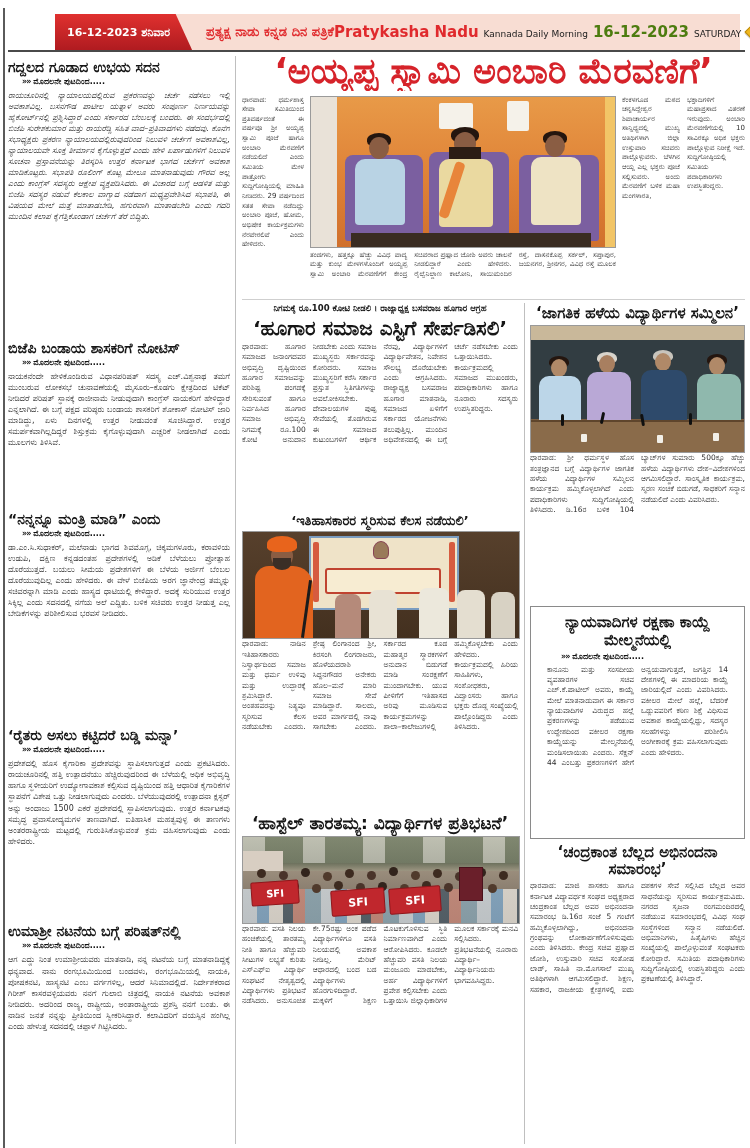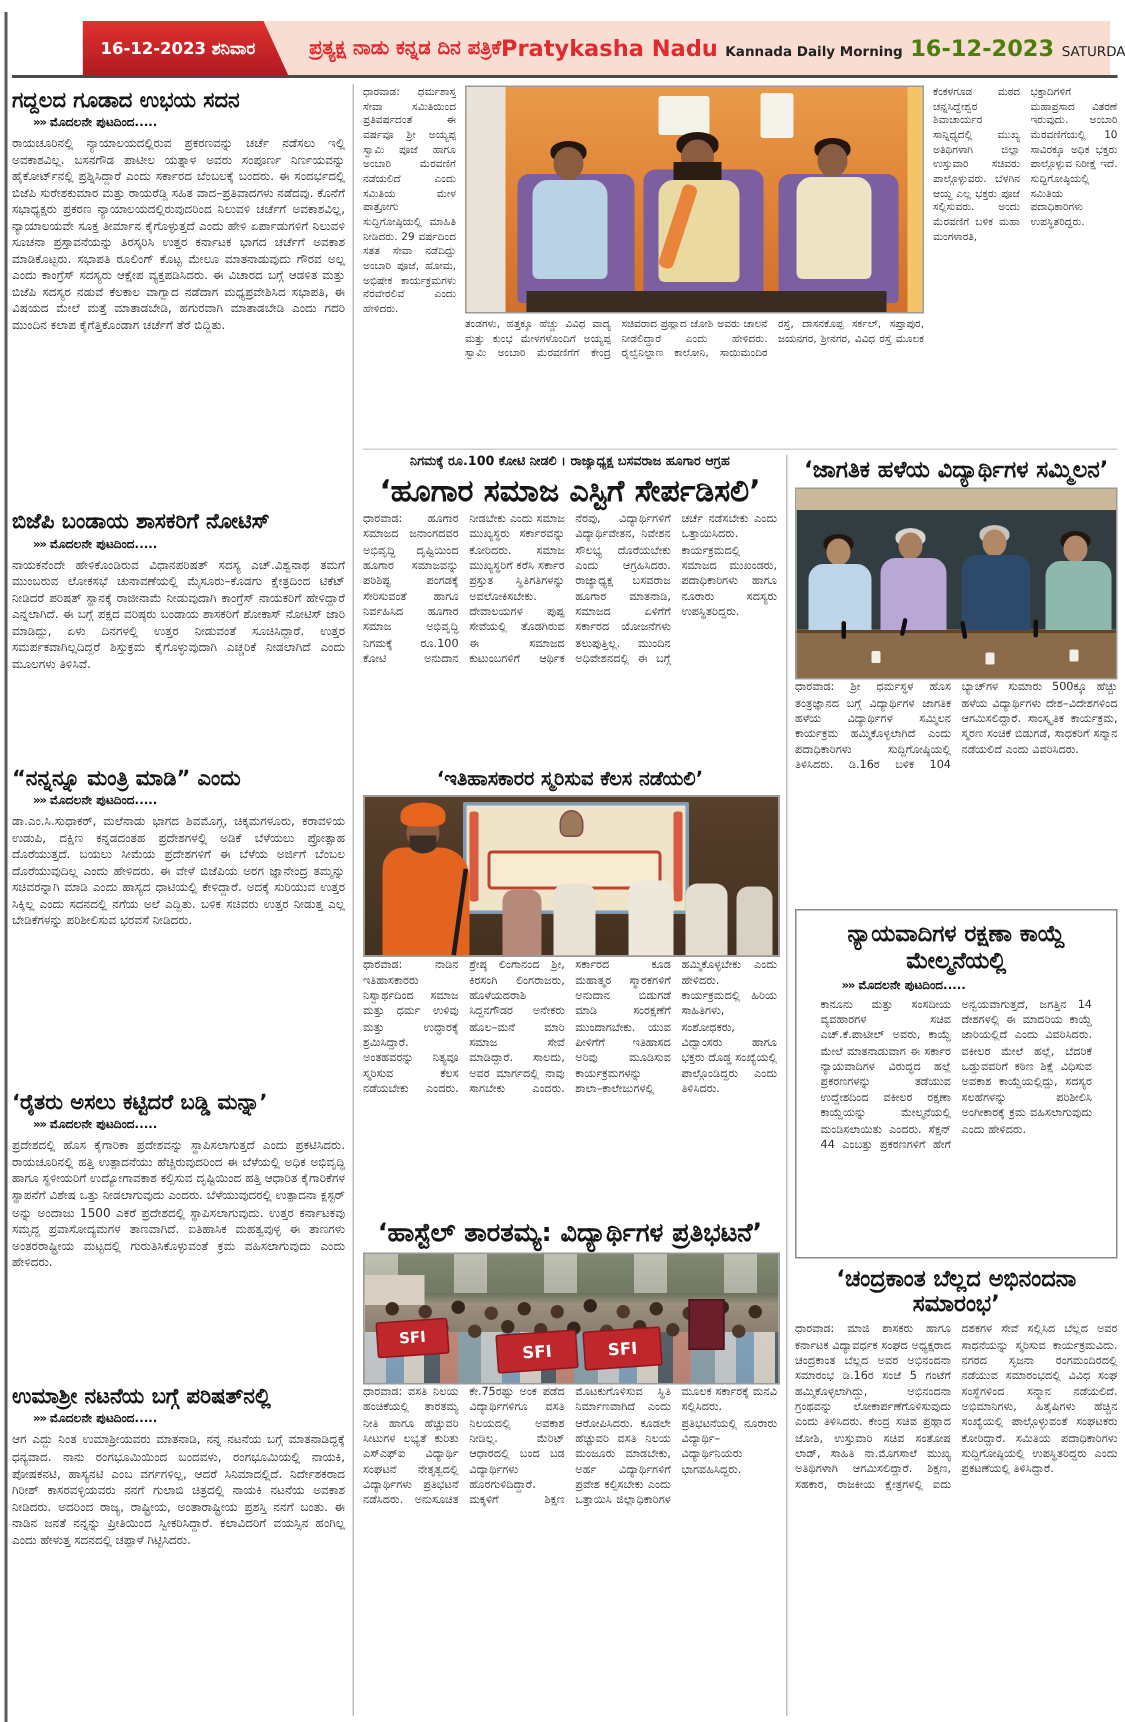--- a/index.html
+++ b/index.html
@@ -5,21 +5,21 @@
   html,body{margin:0;padding:0;}
   body{width:750px;height:1148px;background:#ffffff;font-family:"DejaVu Sans","Liberation Sans",sans-serif;color:#222;overflow:hidden;}
   .page{position:relative;width:750px;height:1148px;background:#fff;}
   .left-rule{position:absolute;left:3px;top:8px;bottom:0;width:2px;background:#5a5a5a;}
   
   .masthead{position:absolute;left:55px;right:10px;top:14px;height:36px;background:#f8ddd3;display:flex;align-items:center;}
   .date-chip{height:36px;display:flex;align-items:center;padding:0 22px 0 12px;background:linear-gradient(#e0312f,#b01b20);clip-path:polygon(0 0,88% 0,100% 100%,0 100%);color:#fff;font-weight:bold;font-size:11px;white-space:nowrap;}
   .tagline{margin-left:14px;color:#e02a2d;font-weight:bold;font-size:13px;white-space:nowrap;}
   .mast-right{margin-left:auto;display:flex;align-items:baseline;gap:5px;padding-right:8px;white-space:nowrap;text-align:center;}
   .paper-name{color:#e02a2d;font-weight:bold;font-size:15px;}
-  .paper-sub{color:#222;font-size:9px;font-weight:bold;}
+  .paper-sub{color:#222;font-size:9px;}
   .date-en{color:#4d7c0f;font-weight:bold;font-size:15px;}
   .day-en{color:#222;font-size:9px;}
   .mast-divider{width:1px;align-self:stretch;background:#8a8a8a;}
   .diamond-wrap{width:44px;display:flex;align-items:center;justify-content:center;}
   .page-diamond{width:20px;height:20px;background:#f0b81e;border:1px solid #b8880f;transform:rotate(45deg);display:flex;align-items:center;justify-content:center;box-shadow:1px 1px 0 #00000033;}
   .header-rule{position:absolute;left:8px;right:5px;top:50px;height:2px;background:#4a4a4a;}
   
   .vrule{position:absolute;width:1px;background:#bfbfbf;}
   .vrule-1{left:235px;top:56px;bottom:4px;}
   .vrule-2{left:524px;top:303px;bottom:4px;}
@@ -29,21 +29,21 @@
   .body{font-size:7.5px;line-height:1.38;text-align:justify;color:#2e2e2e;overflow:hidden;word-break:break-word;}
   .jump{font-size:8px;font-weight:bold;color:#111;margin:2px 0 3px 14px;}
   .jump .arr{color:#111;letter-spacing:-1px;margin-right:3px;}
   .cols2{column-count:2;column-gap:7px;}
   .cols3{column-count:3;column-gap:7px;}
   .cols4{column-count:4;column-gap:7px;}
   
   .col-left{position:absolute;left:8px;top:56px;width:222px;}
   .col-left h2{font-size:14px;text-align:left;margin:3px 0 1px 0;line-height:1.15;}
   .col-left .body{font-size:8px;}
-  .bl1{height:247px;} .bl2{height:137px;} .bl3{height:182px;} .bl4{height:162px;} .bl5{height:190px;}
+  .bl1{height:247px;font-style:italic;} .bl2{height:137px;} .bl3{height:182px;} .bl4{height:162px;} .bl5{height:190px;}
   
   .main-article{position:absolute;left:242px;top:52px;width:503px;height:245px;}
   .main-headline{font-size:35px;line-height:1.1;color:#d6232a;text-align:center;letter-spacing:0;white-space:nowrap;overflow:hidden;}
   .main-row{display:flex;gap:6px;margin-top:5px;}
   .main-colL{width:62px;height:184px;font-size:7px;}
   .main-center{width:306px;}
   .main-below{height:32px;margin-top:3px;font-size:7px;}
   .main-colR{width:123px;height:184px;font-size:7px;}
   
   .col-mid{position:absolute;left:242px;top:303px;width:276px;}
@@ -140,20 +140,21 @@
     <h2>ಉಮಾಶ್ರೀ ನಟನೆಯ ಬಗ್ಗೆ ಪರಿಷತ್‌ನಲ್ಲಿ</h2>
     <div class="jump"><span class="arr">»»</span><span>ಮೊದಲನೇ ಪುಟದಿಂದ.....</span></div>
     <div class="body bl5">ಆಗ ಎದ್ದು ನಿಂತ ಉಮಾಶ್ರೀಯವರು ಮಾತನಾಡಿ, ನನ್ನ ನಟನೆಯ ಬಗ್ಗೆ ಮಾತನಾಡಿದ್ದಕ್ಕೆ ಧನ್ಯವಾದ. ನಾನು ರಂಗಭೂಮಿಯಿಂದ ಬಂದವಳು, ರಂಗಭೂಮಿಯಲ್ಲಿ ನಾಯಕಿ, ಪೋಷಕನಟಿ, ಹಾಸ್ಯನಟಿ ಎಂಬ ವರ್ಗಗಳಿಲ್ಲ, ಆದರೆ ಸಿನಿಮಾದಲ್ಲಿದೆ. ನಿರ್ದೇಶಕರಾದ ಗಿರೀಶ್ ಕಾಸರವಳ್ಳಿಯವರು ನನಗೆ ಗುಲಾಬಿ ಚಿತ್ರದಲ್ಲಿ ನಾಯಕಿ ನಟನೆಯ ಅವಕಾಶ ನೀಡಿದರು. ಅದರಿಂದ ರಾಜ್ಯ, ರಾಷ್ಟ್ರೀಯ, ಅಂತಾರಾಷ್ಟ್ರೀಯ ಪ್ರಶಸ್ತಿ ನನಗೆ ಬಂತು. ಈ ನಾಡಿನ ಜನತೆ ನನ್ನನ್ನು ಪ್ರೀತಿಯಿಂದ ಸ್ವೀಕರಿಸಿದ್ದಾರೆ. ಕಲಾವಿದರಿಗೆ ವಯಸ್ಸಿನ ಹಂಗಿಲ್ಲ ಎಂದು ಹೇಳುತ್ತ ಸದನದಲ್ಲಿ ಚಪ್ಪಾಳೆ ಗಿಟ್ಟಿಸಿದರು.</div>
   </section>
 
   <div class="vrule vrule-1"></div>
   <div class="vrule vrule-2"></div>
   <div class="hrule-main"></div>
 
   <section class="main-article">
+    <h1 class="main-headline">‘ಅಯ್ಯಪ್ಪ ಸ್ವಾಮಿ ಅಂಬಾರಿ ಮೆರವಣಿಗೆ’</h1>
     <div class="main-row">
       <div class="main-colL body">ಧಾರವಾಡ: ಧರ್ಮಶಾಸ್ತ ಸೇವಾ ಸಮಿತಿಯಿಂದ ಪ್ರತಿವರ್ಷದಂತೆ ಈ ವರ್ಷವೂ ಶ್ರೀ ಅಯ್ಯಪ್ಪ ಸ್ವಾಮಿ ಪೂಜೆ ಹಾಗೂ ಅಂಬಾರಿ ಮೆರವಣಿಗೆ ನಡೆಯಲಿದೆ ಎಂದು ಸಮಿತಿಯ ಮೇಳ ಪಾತ್ರೋಗು ಸುದ್ದಿಗೋಷ್ಠಿಯಲ್ಲಿ ಮಾಹಿತಿ ನೀಡಿದರು. 29 ವರ್ಷದಿಂದ ಸತತ ಸೇವಾ ನಡೆದಿದ್ದು ಅಂಬಾರಿ ಪೂಜೆ, ಹೋಮ, ಅಭಿಷೇಕ ಕಾರ್ಯಕ್ರಮಗಳು ನೆರವೇರಲಿವೆ ಎಂದು ಹೇಳಿದರು.</div>
       <div class="main-center">
         <div class="photo photo-main">
           <div class="abs pm-wallL"></div>
           <div class="abs pm-wallR"></div>
           <div class="abs pm-poster1"></div>
           <div class="abs pm-poster2"></div>
           <div class="abs chair" style="left:34px;top:58px;width:78px;height:86px;"></div>
           <div class="abs chair" style="left:118px;top:55px;width:80px;height:90px;"></div>

